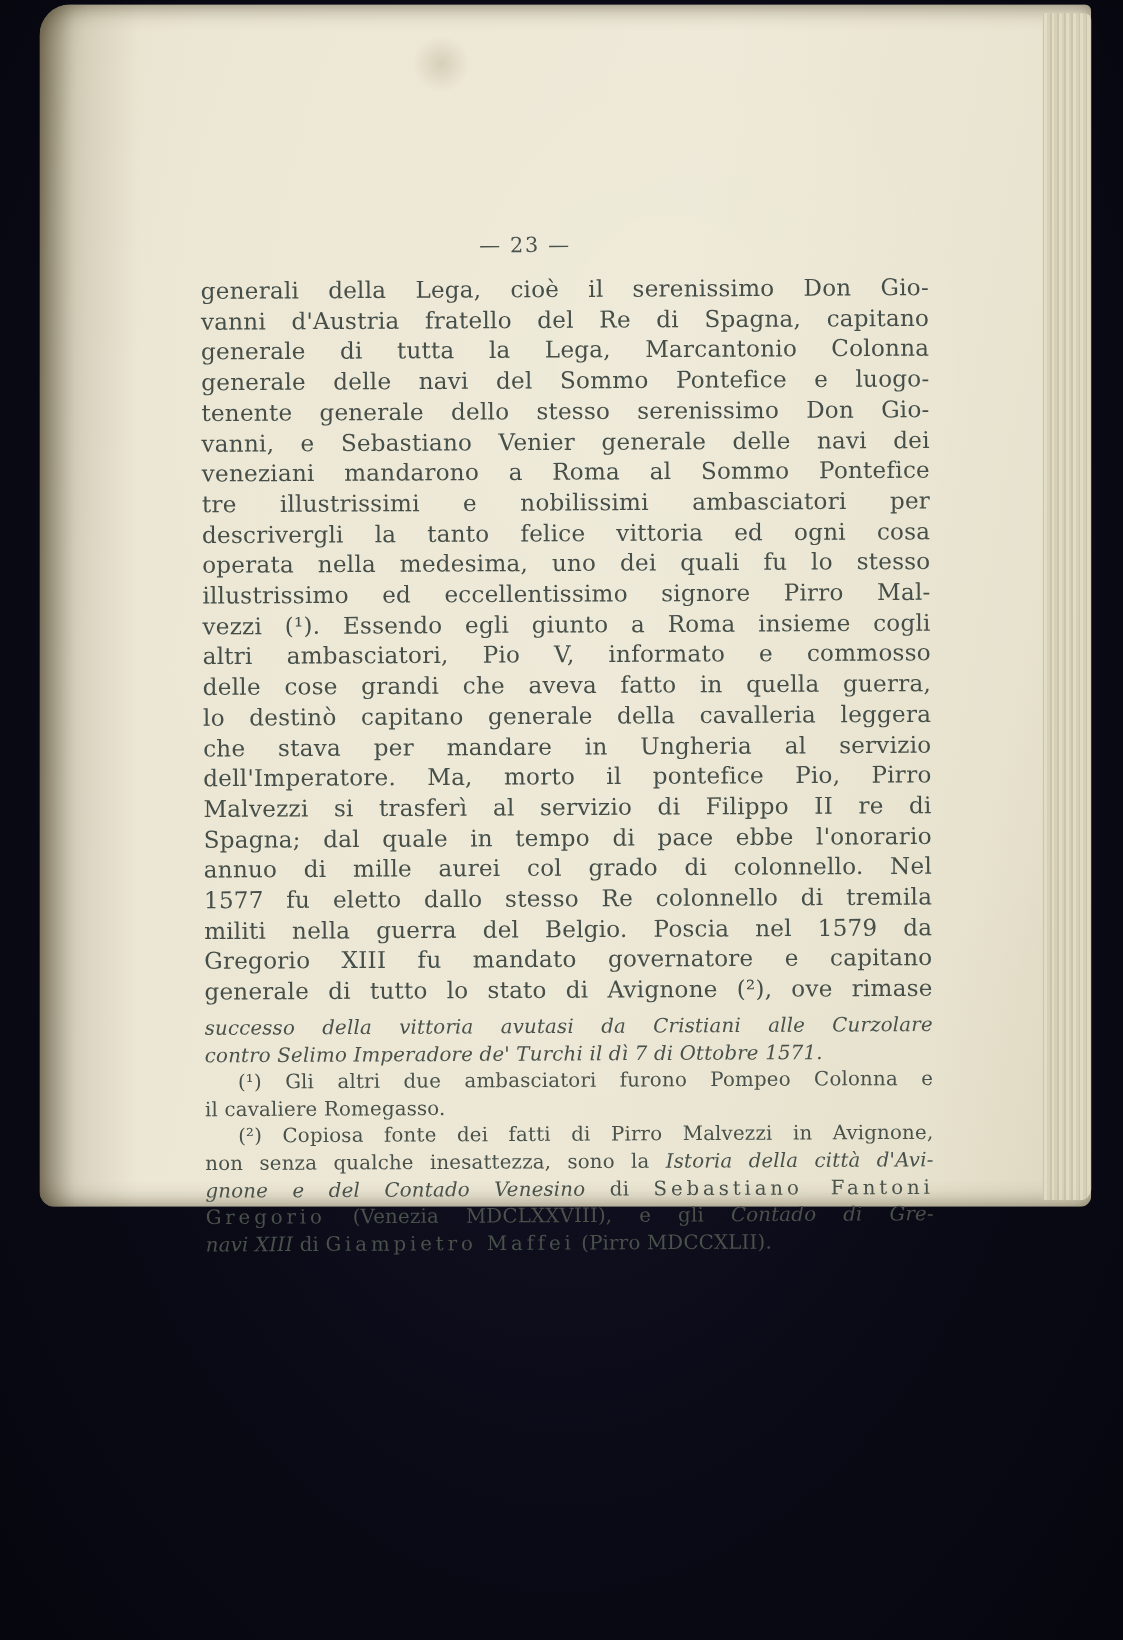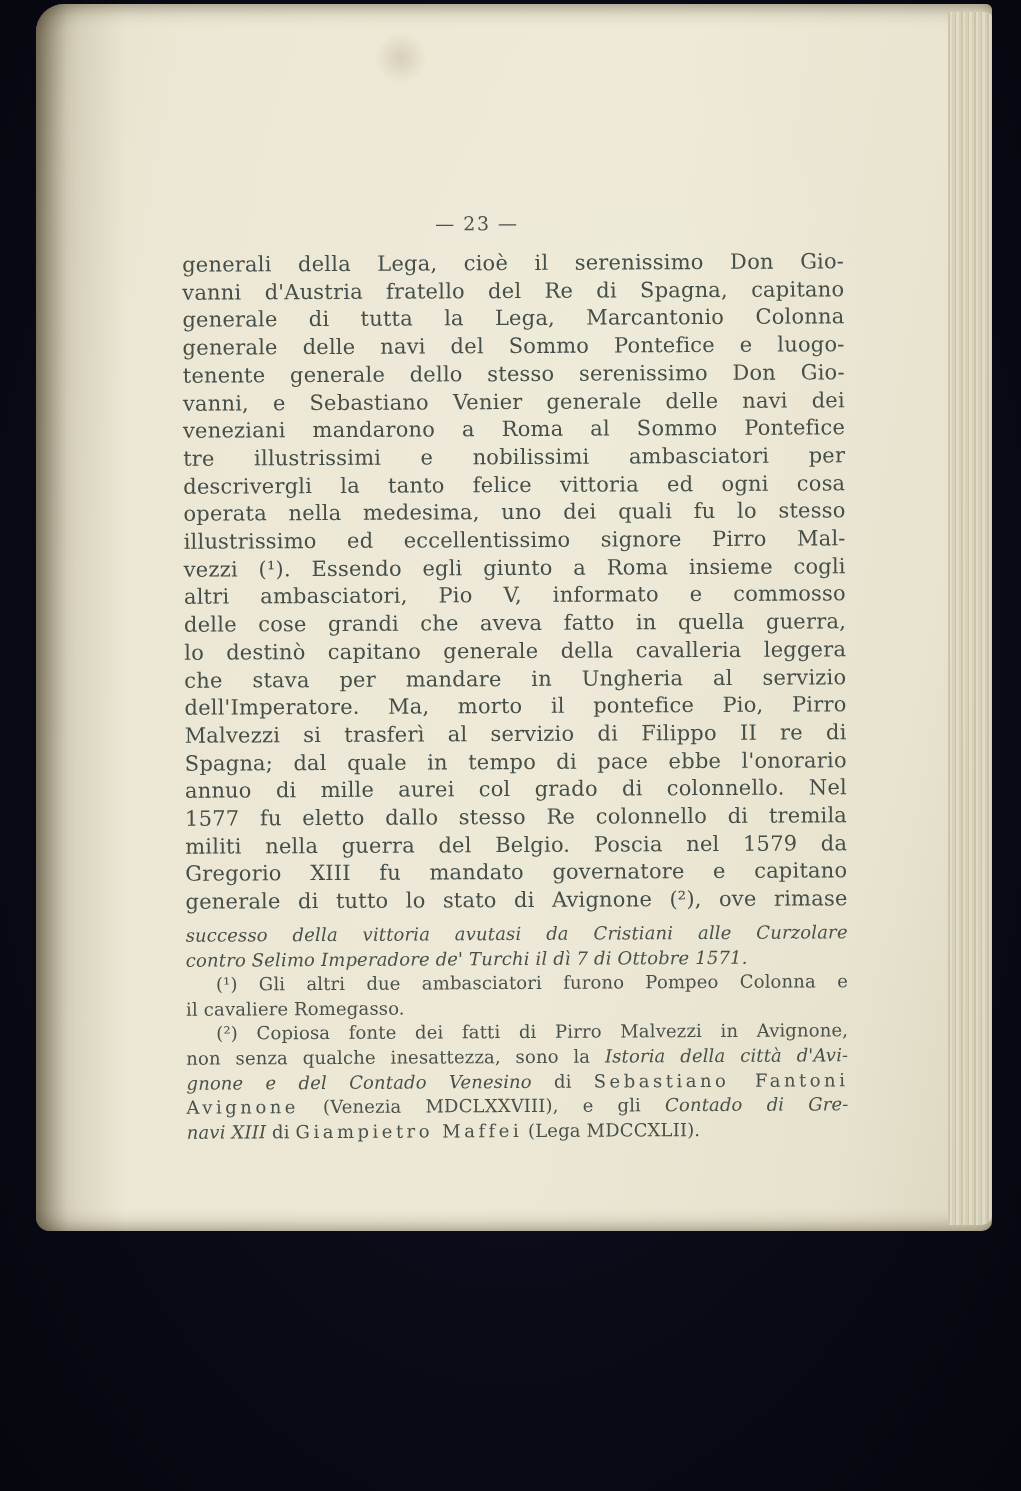--- a/index.html
+++ b/index.html
@@ -5,21 +5,21 @@
   html, body { margin: 0; padding: 0; }
   body {
     width: 1021px; height: 1491px;
     position: relative; overflow: hidden;
     background: radial-gradient(ellipse at 50% 45%, #15152a 0%, #0b0b18 55%, #06060e 100%);
     font-family: "DejaVu Serif", "Liberation Serif", serif;
   }
 
   .book-page {
     position: absolute; left: 36px; top: 4px;
-    width: 956px; height: 1227px;
+    width: 956px; height: 1093px;
     border-radius: 28px 6px 10px 14px;
     background-image:
       radial-gradient(circle at 365px 54px, rgba(110,90,50,0.18), transparent 26px),
       radial-gradient(circle at 132px 1234px, rgba(80,70,45,0.25), transparent 5px),
       radial-gradient(ellipse at 60% 30%, rgba(255,255,245,0.10), transparent 70%),
       linear-gradient(100deg, #d7d1b9 0%, #e7e2cd 4%, #ece7d4 13%, #ede8d6 55%, #e7e2cd 86%, #dcd6c0 100%);
     box-shadow:
       inset 20px 0 30px -12px rgba(70,58,35,0.55),
       inset -6px 0 18px -8px rgba(95,85,58,0.35),
       inset 0 12px 20px -12px rgba(75,64,42,0.45),
@@ -120,17 +120,17 @@
       </div>
 
     <div class="footnotes">
         <div class="text-line"><span class="seg-italic">successo della vittoria avutasi da Cristiani alle Curzolare</span></div>
         <div class="text-line line-end"><span class="seg-italic">contro Selimo Imperadore de' Turchi il dì 7 di Ottobre 1571.</span></div>
         <div class="text-line indent"><span>(¹) Gli altri due ambasciatori furono Pompeo Colonna e</span></div>
         <div class="text-line line-end"><span>il cavaliere Romegasso.</span></div>
         <div class="text-line indent"><span>(²) Copiosa fonte dei fatti di Pirro Malvezzi in Avignone,</span></div>
         <div class="text-line"><span>non senza qualche inesattezza, sono la </span><span class="seg-italic">Istoria della città d'Avi-</span></div>
         <div class="text-line"><span class="seg-italic">gnone e del Contado Venesino</span><span> di </span><span class="seg-spaced">Sebastiano Fantoni</span></div>
-        <div class="text-line"><span class="seg-spaced">Avignone</span><span> (Venezia MDCLXXVIII), e gli </span><span class="seg-italic">Contado di Gre-</span></div>
-        <div class="text-line line-end"><span class="seg-italic">navi XIII</span><span> di </span><span class="seg-spaced">Giampietro Maffei</span><span> (Lega MDCCXLII).</span></div>
+        <div class="text-line"><span class="seg-spaced">Gregorio</span><span> (Venezia MDCLXXVIII), e gli </span><span class="seg-italic">Contado di Gre-</span></div>
+        <div class="text-line line-end"><span class="seg-italic">navi XIII</span><span> di </span><span class="seg-spaced">Giampietro Maffei</span><span> (Pirro MDCCXLII).</span></div>
       </div>
   </div>
 </div>
 
 </body></html>

